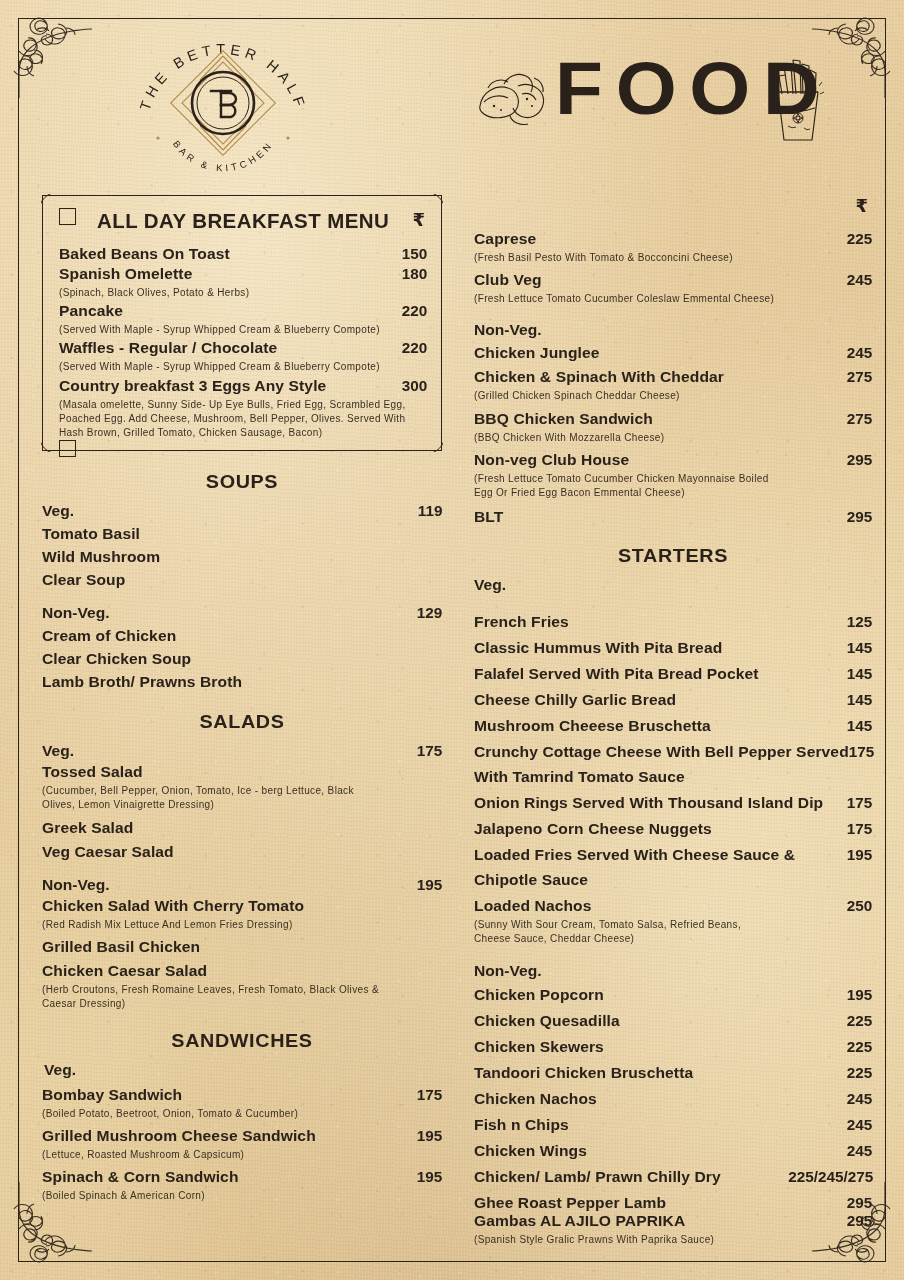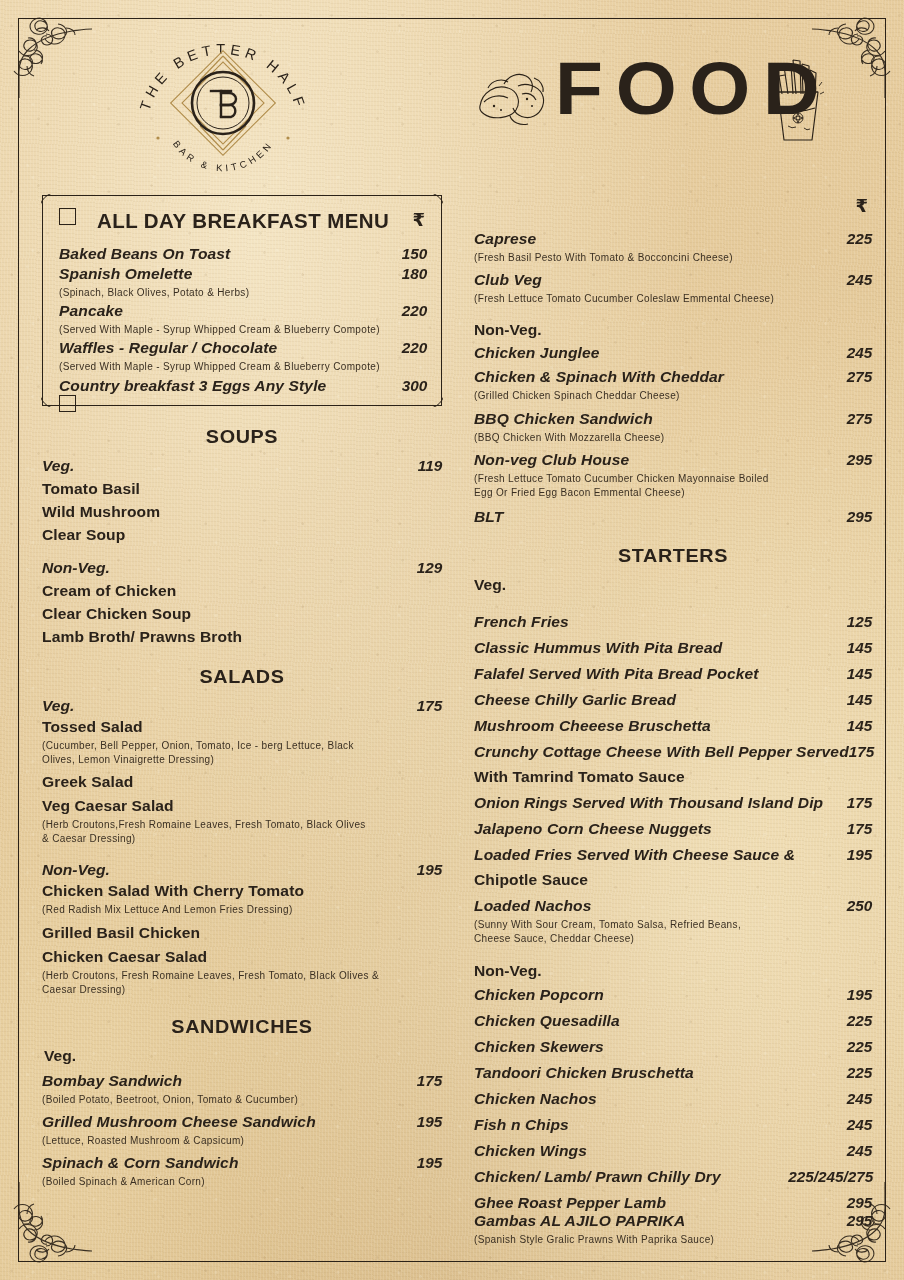--- a/index.html
+++ b/index.html
@@ -107,21 +107,21 @@
     font-weight:bold; font-size:19.5px; letter-spacing:.4px; color:#2a221a;
     font-family:"Liberation Sans Narrow","Liberation Sans",sans-serif;
     transform:scaleX(1.05);
   }
   .rupee {
     font-family:"DejaVu Sans", sans-serif; font-size:18px; color:#2a221a; font-weight:600;
   }
   #bf-head .rupee { position:absolute; right:2px; top:-1px; }
 
   
-  .row { display:flex; align-items:baseline; justify-content:space-between; gap:8px;font-style:italic; }
+  .row { display:flex; align-items:baseline; justify-content:space-between; gap:8px; }
   .nm {
     font-family:"Liberation Sans Narrow","Liberation Sans",sans-serif;
     font-weight:bold; font-size:15.3px; color:#2a221a;
     letter-spacing:.1px; transform:scaleX(1.02); transform-origin:left center;
     white-space:nowrap;
   }
   .pr {
     font-family:"Liberation Sans Narrow","Liberation Sans",sans-serif;
     font-weight:bold; font-size:15px; color:#2a221a; white-space:nowrap;
     transform:scaleX(1.02);
@@ -331,20 +331,21 @@
             <span class="nm">Waffles - Regular / Chocolate</span>
         <span class="pr">220</span>
           </div>
         <div class="desc">(Served With Maple - Syrup Whipped Cream &amp; Blueberry Compote)</div>
       </div>
       <div class="item" style="margin-bottom:0">
         <div class="row">
             <span class="nm">Country breakfast 3 Eggs Any Style</span>
         <span class="pr">300</span>
           </div>
+        <div class="desc" style="width:355px">(Masala omelette, Sunny Side- Up Eye Bulls, Fried Egg, Scrambled Egg, Poached Egg. Add Cheese, Mushroom, Bell Pepper, Olives.  Served With Hash Brown, Grilled Tomato, Chicken Sausage, Bacon)</div>
       </div>
     </div>
 
     <div class="sec-gap"></div>
     <div class="sec-title">SOUPS</div>
     <div class="head-gap"></div>
     <div class="row">
       <span class="sub">Veg.</span>
       <span class="pr">119</span>
     </div>
@@ -367,21 +368,20 @@
       <span class="sub">Veg.</span>
       <span class="pr">175</span>
     </div>
     <div class="item tight" style="margin-top:3px">
       <div class="nm">Tossed Salad</div>
       <div class="desc" style="width:330px">(Cucumber, Bell Pepper, Onion, Tomato, Ice - berg Lettuce, Black Olives, Lemon Vinaigrette Dressing)</div>
     </div>
     <div class="nm" style="margin-top:6px">Greek Salad</div>
     <div class="item" style="margin-top:6px">
       <div class="nm">Veg Caesar Salad</div>
-      <div class="desc" style="width:330px">(Herb Croutons,Fresh Romaine Leaves, Fresh Tomato, Black Olives &amp; Caesar Dressing)</div>
     </div>
     <div class="gap-sm"></div>
     <div class="row">
       <span class="sub">Non-Veg.</span>
       <span class="pr">195</span>
     </div>
     <div class="item tight" style="margin-top:3px">
       <div class="nm">Chicken Salad With Cherry Tomato</div>
       <div class="desc">(Red Radish Mix Lettuce And Lemon Fries Dressing)</div>
     </div>

